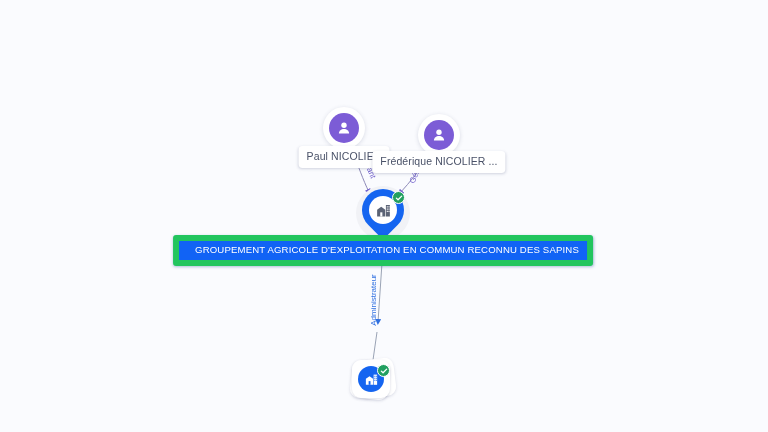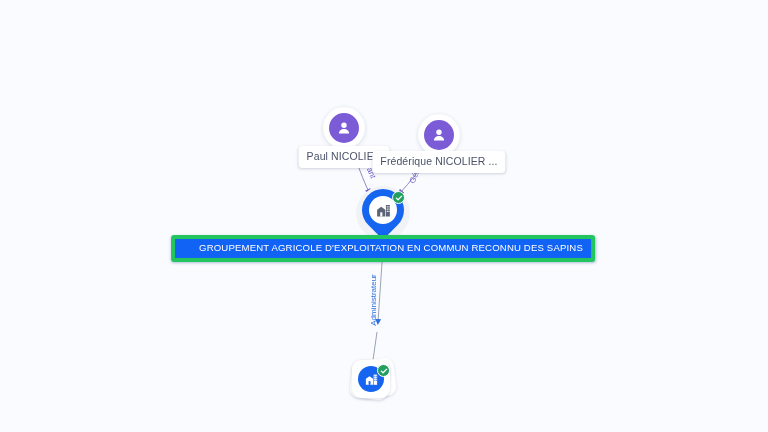--- a/index.html
+++ b/index.html
@@ -128,23 +128,23 @@
   .label-plain {
     background: #ffffff;
     color: #4a5268;
     padding: 5px 8px 6px 8px;
     border-radius: 4px;
     box-shadow: 0 1px 3px rgba(60,70,110,0.22);
   }
   .label-primary {
     background: #1163f5;
     color: #ffffff;
-    padding: 4px 8px 5px 24px;
+    padding: 4px 8px 5px 16px;
     border-radius: 3px;
-    border: 4px solid #22c55e;
+    border: 6px solid #22c55e;
     font-size: 9.6px;
     letter-spacing: 0.15px;
     box-shadow: 0 1px 3px rgba(30,70,150,0.35);
   }
 
   
   .edge-label {
     position: absolute;
     white-space: nowrap;
     font-size: 8px;

